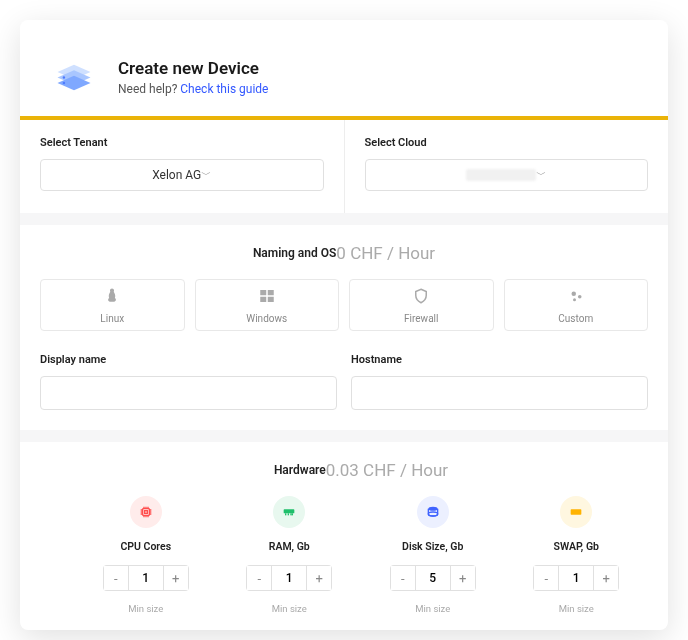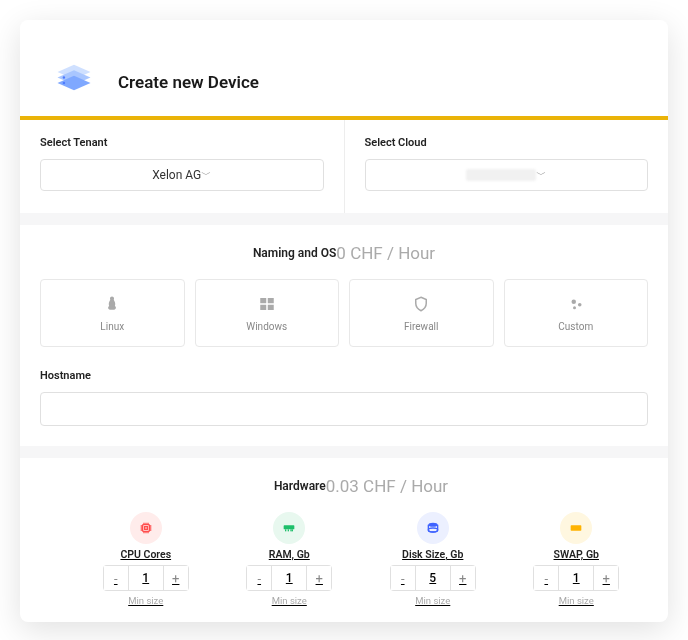--- a/index.html
+++ b/index.html
@@ -104,21 +104,21 @@
   }
   
   .os-row {
     display: flex;
     gap: 10px;
   }
   .os-tile {
     flex: 1;
     border: 1px solid #e8e8e8;
     border-radius: 4px;
-    height: 68px;
+    height: 52px;
     display: flex;
     flex-direction: column;
     align-items: center;
     justify-content: center;
     gap: 8px;
   }
   .os-tile .ic { color: #aaa; width: 18px; height: 18px; display:flex; align-items:center; justify-content:center;}
   .os-tile .os-label { font-size: 10px; color: #888; }
   
   .name-row {
@@ -137,22 +137,21 @@
   }
   
   .hw-row {
     display: flex;
   }
   .hw-col {
     flex: 1;
     display: flex;
     flex-direction: column;
     align-items: center;
-    gap: 4px;
-    text-decoration: underline;
+    gap: 12px;
   }
   .hw-icon {
     width: 32px; height: 32px;
     border-radius: 50%;
     display: flex; align-items:center; justify-content:center;
   }
   .hw-icon svg { width: 16px; height: 16px; }
   .hw-label { font-size: 10.5px; font-weight: 600; color: #222; }
   .stepper {
     display: flex;
@@ -192,20 +191,23 @@
           <polygon points="6,24 24,16 42,24 24,32" fill="#cfe0ff"></polygon>
           <polygon points="6,30 24,22 42,30 24,38" fill="#a9c6ff"></polygon>
           <polygon points="6,36 24,28 42,36 24,44" fill="#7fa8ff"></polygon>
           <circle cx="13" cy="36" r="1.3" fill="#4d7aff"></circle>
           <circle cx="13" cy="30" r="1.3" fill="#4d7aff"></circle>
         </g>
       </svg>
     </div>
     <div class="header-text">
       <h1>Create new Device</h1>
+      <div class="sub">
+        <span>Need help? </span><a href="#">Check this guide</a>
+      </div>
     </div>
   </div>
 
   <div class="top-row">
     <div class="top-col">
       <span class="label">Select Tenant</span>
       <div class="select">
         <span>Xelon AG</span>
         <span class="chev">﹀</span>
       </div>
@@ -259,20 +261,24 @@
             <svg viewBox="0 0 24 24" fill="currentColor">
               <circle cx="9" cy="9" r="3"></circle>
               <circle cx="17" cy="13" r="2.4"></circle>
               <circle cx="10" cy="17" r="2"></circle>
             </svg>
           </span>
     <span class="os-label">Custom</span>
         </div>
       </div>
     <div class="name-row">
+      <div class="name-col">
+        <span class="label">Display name</span>
+        <input class="input" value="" style="">
+      </div>
       <div class="name-col">
         <span class="label">Hostname</span>
         <input class="input" value="" style="">
       </div>
     </div>
   </div>
 
   <div class="gap"></div>
 
   <div class="section" style="padding-bottom:6px;margin-left:34px;">

